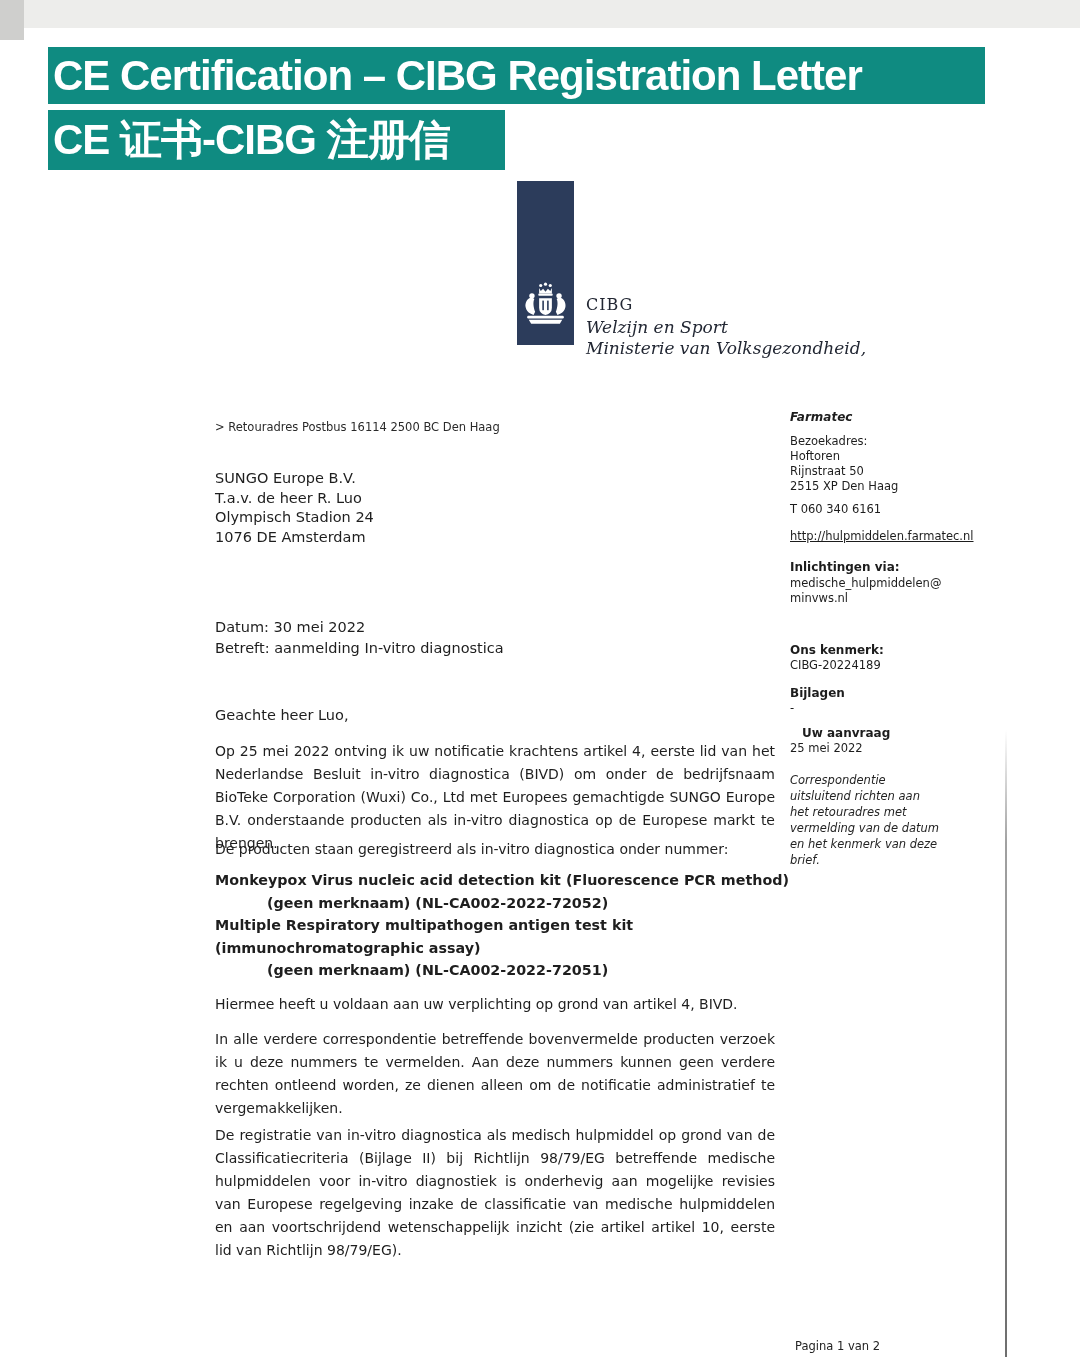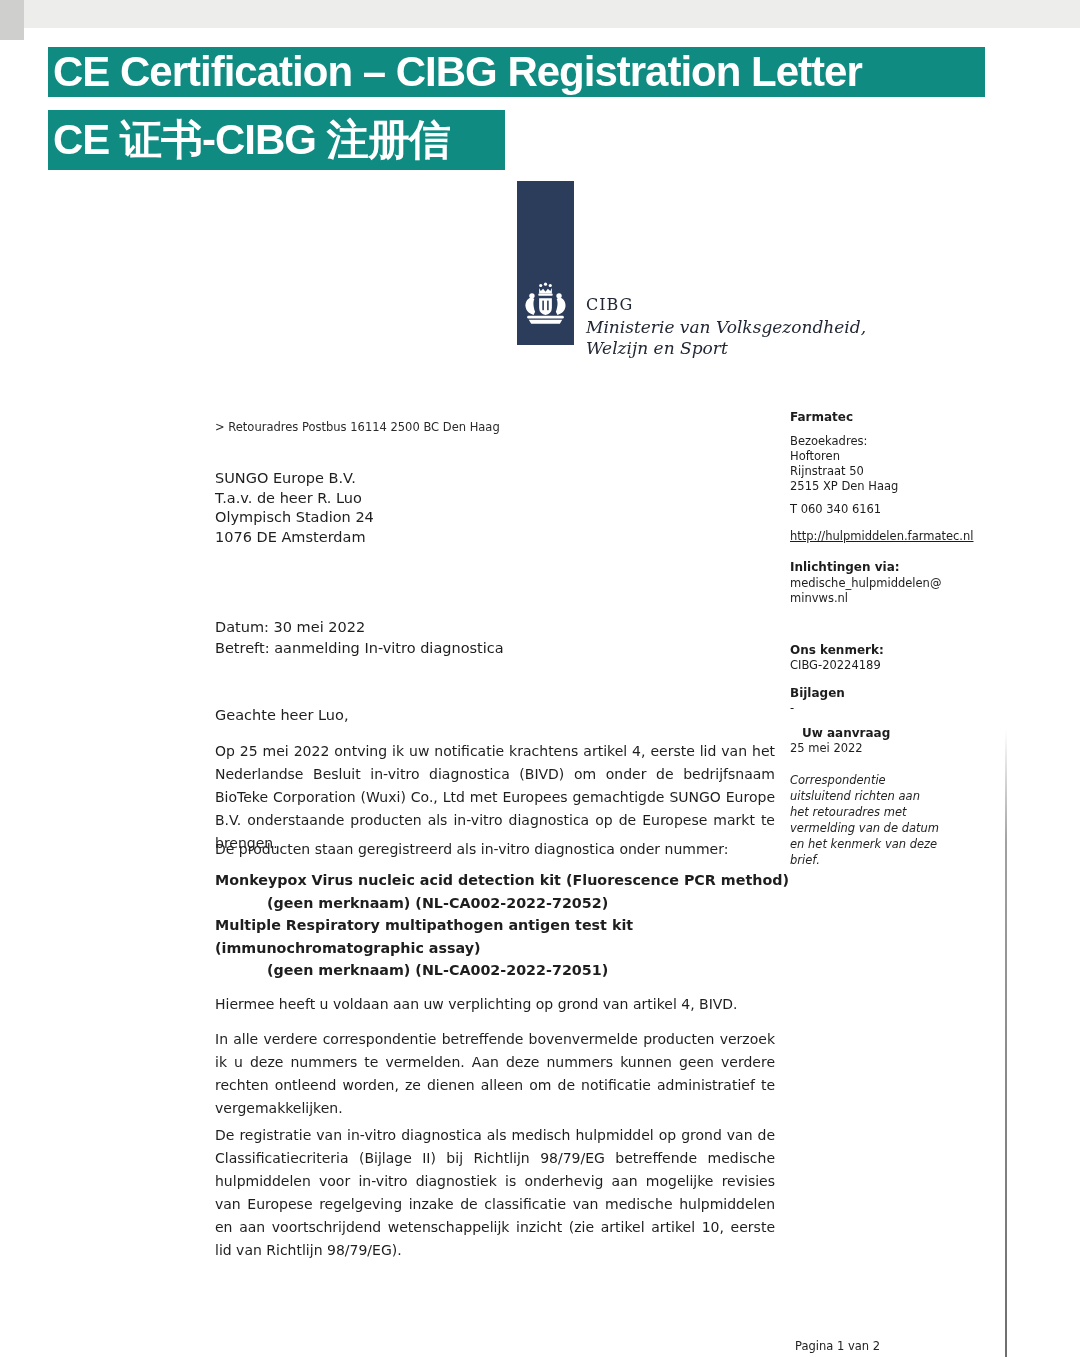--- a/index.html
+++ b/index.html
@@ -18,21 +18,21 @@
   .scan-corner{position:absolute;left:0;top:0;width:24px;height:40px;background:#cfcfcd;}
   .scan-right-line{position:absolute;left:1005px;top:730px;width:2px;height:627px;
     background:linear-gradient(to bottom,rgba(120,120,120,0) 0%,rgba(110,110,110,.65) 18%,#6e6e6e 100%);}
   
   .banner-bar{
     position:absolute;left:48px;background:var(--teal);color:#ffffff;
     font-family:"Liberation Sans","DejaVu Sans",sans-serif;font-weight:bold;
     white-space:nowrap;letter-spacing:-1px;display:flex;align-items:center;
     padding-left:5px;box-sizing:border-box;
   }
-  .banner-line1{top:47px;width:937px;height:50px;font-size:42px;}
+  .banner-line1{top:47px;width:937px;height:57px;font-size:42px;}
   .banner-line2{top:110px;width:457px;height:60px;font-size:42px;}
   
   .logo-bar{position:absolute;left:517px;top:181px;width:57px;height:164px;background:var(--navy);}
   .logo-crest{position:absolute;left:3px;top:98px;width:51px;height:56px;}
   .logo-text{position:absolute;left:586px;top:283px;font-family:"DejaVu Serif","Liberation Serif",serif;color:#222733;margin-top:12px;}
   .logo-org{font-size:16px;letter-spacing:1px;}
   .logo-ministry{font-size:17px;font-style:italic;line-height:21px;margin-top:3px;}
   
   .abs{position:absolute;}
   .retouradres{left:215px;top:420px;font-size:11.5px;color:#2a2a2a;}
@@ -45,21 +45,21 @@
   .products{left:215px;top:869px;width:600px;font-size:14.3px;font-weight:bold;line-height:22.5px;}
   .prod-indent{padding-left:52px;}
   .p3{top:993px;text-align:left;}
   .p4{top:1028px;}
   .p5{top:1124px;}
   .page-footer{left:795px;top:1339px;font-size:11.5px;color:#222;}
   
   .sidebar{position:absolute;left:790px;top:410px;width:160px;font-size:11.5px;line-height:15px;color:#1d1d1d;}
   .sb{position:absolute;left:0;}
   .sb-bold{font-weight:bold;font-size:12px;}
-  .sb-dept{top:0;}
+  .sb-dept{top:0;font-style:italic;}
   .sb-visit{top:24px;}
   .sb-phone{top:92px;}
   .sb-link{top:119px;text-decoration:underline;color:#1d1d1d;cursor:pointer;}
   .sb-info-label{top:150px;}
   .sb-info{top:166px;}
   .sb-ref-label{top:233px;}
   .sb-ref{top:248px;}
   .sb-att-label{top:276px;}
   .sb-att{top:291px;}
   .sb-req-label{top:316px;margin-left:12px;}
@@ -100,22 +100,22 @@
       </g>
       <g fill="#2c3c5b">
         <rect x="28" y="24" width="2" height="12"></rect>
         <rect x="34" y="24" width="2" height="12"></rect>
       </g>
     </svg>
   </div>
   <div class="logo-text">
     <div class="logo-org">CIBG</div>
     <div class="logo-ministry">
+      <div>Welzijn en Sport</div>
       <div>Ministerie van Volksgezondheid,</div>
-      <div>Welzijn en Sport</div>
     </div>
   </div>
 
   <div class="abs retouradres">&gt; Retouradres Postbus 16114 2500 BC  Den Haag</div>
 
   <div class="abs recipient">
     <div>SUNGO Europe B.V.</div>
     <div>T.a.v. de heer R. Luo</div>
     <div>Olympisch Stadion 24</div>
     <div>1076 DE  Amsterdam</div>

